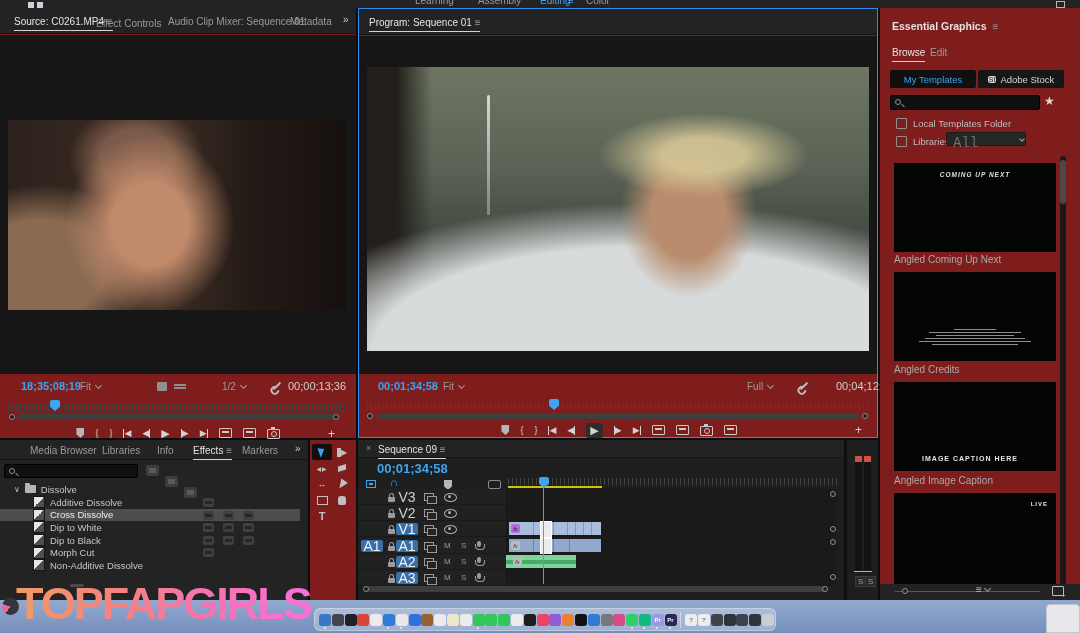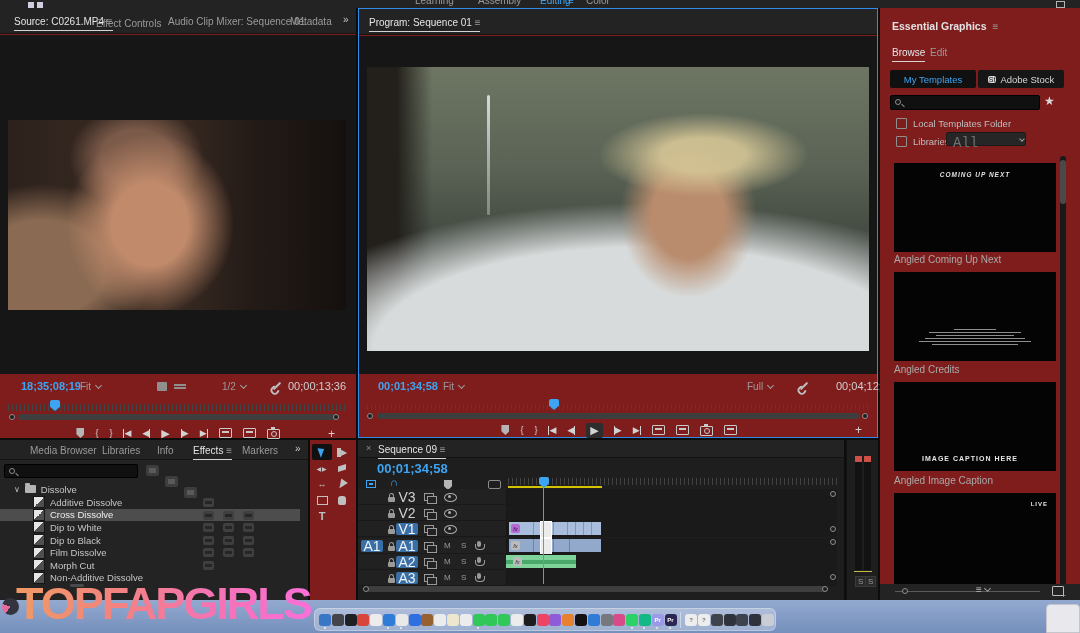--- a/index.html
+++ b/index.html
@@ -322,29 +322,20 @@
       <span class="fx-name">Dip to White</span>
       <span class="fx-badges">
           <span class="fxbadge"></span>
           <span class="fxbadge"></span>
           <span class="fxbadge"></span>
         </span>
     </div>
     <div class="fx-row">
       <span class="fxglyph"></span>
       <span class="fx-name">Dip to Black</span>
-      <span class="fx-badges">
-          <span class="fxbadge"></span>
-          <span class="fxbadge"></span>
-          <span class="fxbadge"></span>
-        </span>
-    </div>
-    <div class="fx-row">
-      <span class="fxglyph"></span>
-      <span class="fx-name">Film Dissolve</span>
       <span class="fx-badges">
           <span class="fxbadge"></span>
           <span class="fxbadge"></span>
           <span class="fxbadge"></span>
         </span>
     </div>
     <div class="fx-row">
       <span class="fxglyph"></span>
       <span class="fx-name">Morph Cut</span>
       <span class="fx-badges">

